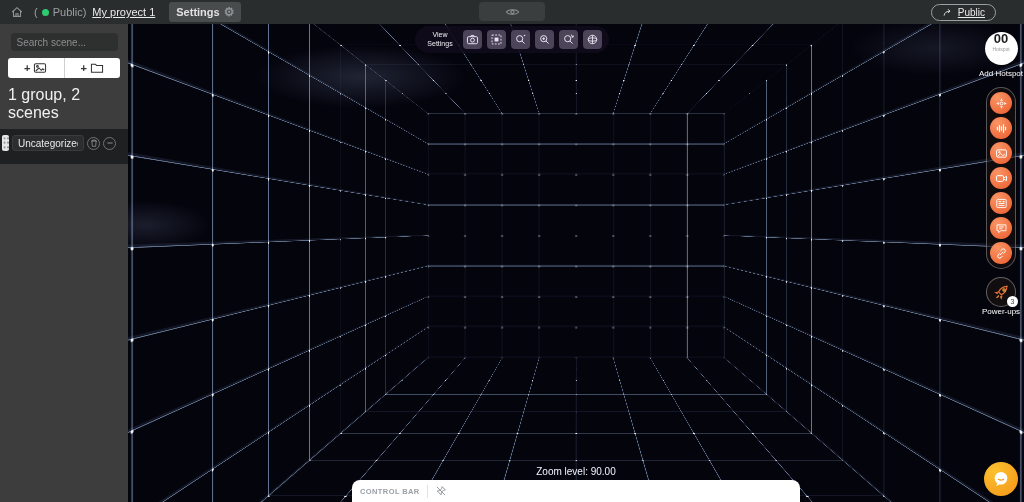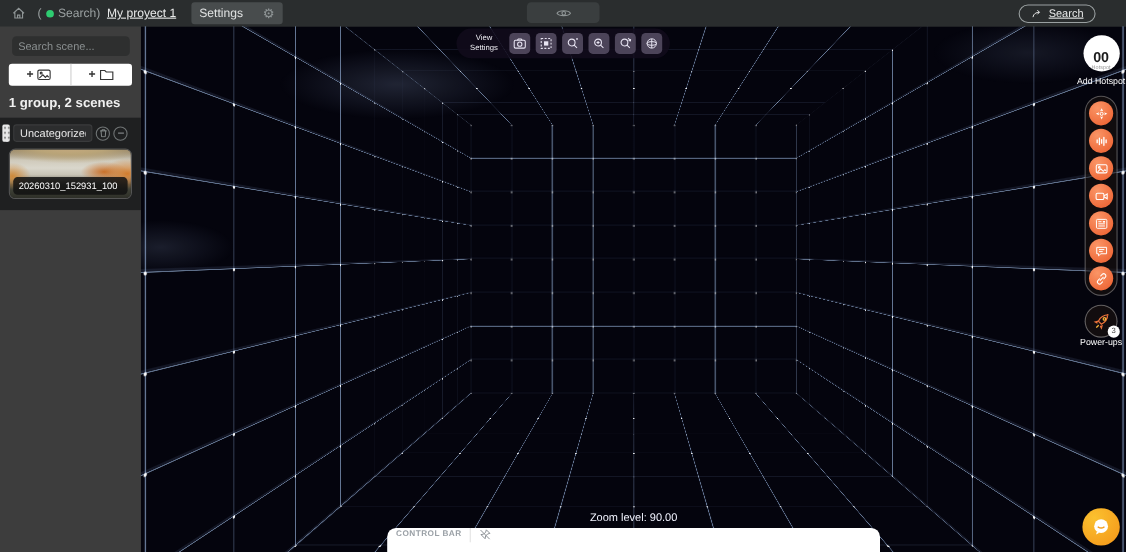--- a/index.html
+++ b/index.html
@@ -6,34 +6,34 @@
   html,body { width:1024px; height:502px; overflow:hidden; }
   body { font-family:"Liberation Sans", sans-serif; background:#3d3d3d; position:relative; }
   svg { display:block; }
 
   
   .topbar { position:absolute; top:0; left:0; width:1024px; height:24px; background:#2a2d2e; display:flex; align-items:center; z-index:50; }
   .home-btn { margin-left:10px; color:#8f9596; cursor:pointer; }
   .project-title { margin-left:10px; font-size:11px; color:#9aa0a1; display:flex; align-items:center; gap:2px; white-space:nowrap; }
   .pub-dot { width:7px; height:7px; border-radius:50%; background:#2ecc71; display:inline-block; margin:0 2px; }
   .proj-name { color:#e9eaea; margin-left:4px;text-decoration:underline; }
-  .settings-tab { margin-left:14px; background:#484c4d; border-radius:3px; height:20px; padding:0 7px; display:flex; align-items:center; gap:18px; color:#e0e2e2; font-size:11px; cursor:pointer; }
+  .settings-tab { margin-left:14px; background:#484c4d; border-radius:3px; height:20px; padding:0 7px; display:flex; align-items:center; gap:4px; color:#e0e2e2; font-size:11px; cursor:pointer;font-weight:bold; }
   .gear-glyph { color:#8f9596; font-size:12px; line-height:1; }
   .preview-tab { position:absolute; left:512px; top:2px; transform:translateX(-50%); width:66px; height:19px; background:#3a3e3f; border-radius:4px; display:flex; align-items:center; justify-content:center; color:#8f9596; cursor:pointer; }
   .share-btn { position:absolute; right:28px; top:4px; height:17px; border:1px solid #9aa0a1; border-radius:9px; padding:0 10px; display:flex; align-items:center; gap:5px; color:#e9eaea; font-size:10px; cursor:pointer; background:transparent; }
   .share-btn .lbl { text-decoration:underline; }
 
   
   .sidebar { position:absolute; top:24px; left:0; width:128px; height:478px; background:#3d3d3d; z-index:40; }
   .search-input { display:block; width:107px; margin:9px auto 0; height:18px; background:#2e2f2f; border:none; border-radius:4px; color:#d0d0d0; font-size:10px; padding:0 6px; font-family:"Liberation Sans",sans-serif; }
   .search-input::placeholder { color:#8a8f90; }
   .add-bar { width:112px; margin:7px auto 0; height:20px; background:#ffffff; border-radius:3px; display:flex; }
   .add-half { flex:1; display:flex; align-items:center; justify-content:center; gap:3px; color:#333; font-size:11px; font-weight:bold; cursor:pointer; }
   .add-half + .add-half { border-left:1px solid #cfcfcf; }
-  .summary { margin:8px 8px 0; font-size:12px; font-weight:bold; color:#f0f0f0; }
+  .summary { margin:8px 8px 0; font-size:16px; font-weight:normal; color:#f0f0f0; }
   .group-box { margin-top:7px; background:#1f2021; padding:3px 0 10px; }
   .group-header { display:flex; align-items:center; height:18px; margin:2px 4px 2px 2px; gap:3px; }
   .drag-handle { width:7px; height:16px; background:#e8e8e8; border-radius:2px; background-image:radial-gradient(circle, #777 0.8px, transparent 1.1px); background-size:3.5px 4.5px; background-position:0.8px 1px; cursor:grab; }
   .group-name { width:72px; height:16px; background:#2c2d2e; border:1px solid #3a3b3c; border-radius:3px; color:#e8e8e8; font-size:10px; padding:0 5px; font-family:"Liberation Sans",sans-serif; }
   .circ-btn { width:13px; height:13px; border-radius:50%; border:1px solid #6f7374; background:transparent; color:#9aa0a1; display:flex; align-items:center; justify-content:center; cursor:pointer; padding:0; }
   .scene-card { width:112px; height:46px; margin:5px auto 0; border:1px solid #555; border-radius:6px; position:relative; overflow:hidden; cursor:pointer; }
   .thumb { position:absolute; inset:0; }
   .thumb1 { background-image:
       radial-gradient(120% 70% at 50% -10%, #caac82 0%, #b9a478 28%, rgba(185,164,120,0) 55%),
       radial-gradient(30% 45% at 97% 50%, #d27c2c 0%, rgba(210,124,44,0) 70%),
@@ -87,29 +87,29 @@
       radial-gradient(10% 7% at 2% 42%, rgba(180,205,255,0.13), transparent 75%),
       radial-gradient(13% 8% at 90% 5%, rgba(180,205,255,0.10), transparent 75%); }
 
   
   .view-toolbar { position:absolute; left:384px; top:2px; transform:translateX(-50%); z-index:10; background:rgba(17,11,27,0.88); border-radius:20px; padding:4px 7px; display:flex; align-items:center; gap:5px; }
   .vs-label { width:36px; color:#efeef4; font-size:7px; line-height:1.25; text-align:center; cursor:pointer; }
   .tool-btn { width:19px; height:19px; border-radius:4px; background:#4c4459; border:none; display:flex; align-items:center; justify-content:center; color:#e8e4f2; cursor:pointer; padding:0; }
 
   
   .zoom-label { position:absolute; left:50%; bottom:25px; transform:translateX(-50%); color:#f2f4ff; font-size:10px; z-index:10; white-space:nowrap; }
-  .control-bar { position:absolute; left:224px; bottom:0; width:448px; height:22px; background:#ffffff; border-radius:8px 8px 0 0; display:flex; align-items:flex-start; padding:0 8px; z-index:10; }
+  .control-bar { position:absolute; left:224px; bottom:0; width:448px; height:22px; background:#ffffff; border-radius:8px 8px 0 0; display:flex; align-items:center; padding:0 8px; z-index:10; }
   .cb-title { font-size:7.5px; font-weight:bold; letter-spacing:0.4px; color:#9aa0a6; white-space:nowrap; }
   .cb-placeholder { flex:1; text-align:center; font-size:9px; color:#a8adb3; white-space:nowrap; }
   .cb-divider { width:1px; height:13px; background:#e3e3e3; margin:0 7px; }
   .unpin-btn { background:none; border:none; color:#8a8f94; cursor:pointer; padding:0; display:flex; }
 
   
   .hotspot-rail { position:absolute; right:5px; top:8px; width:36px; display:flex; flex-direction:column; align-items:center; z-index:10; }
-  .count-circle { width:33px; height:33px; border-radius:50%; background:#fff; display:flex; flex-direction:column; align-items:center; justify-content:flex-end; cursor:pointer; }
+  .count-circle { width:33px; height:33px; border-radius:50%; background:#fff; display:flex; flex-direction:column; align-items:center; justify-content:flex-start; cursor:pointer; }
   .count-num { font-size:13px; font-weight:bold; color:#1d1d1d; line-height:1; }
   .count-cap { font-size:5px; color:#9a9a9a; margin-top:1px; }
   .add-hotspot-lbl { margin-top:4px; font-size:8px; color:#fff; white-space:nowrap; }
   .tools-pill { margin-top:9px; background:rgba(28,20,16,0.55); border:1px solid rgba(255,255,255,0.30); border-radius:16px; padding:4px 3px; display:flex; flex-direction:column; gap:3px; }
   .hs-btn { width:22px; height:22px; border-radius:50%; border:none; padding:0; display:flex; align-items:center; justify-content:center; color:#fff; cursor:pointer;
     background:radial-gradient(circle at 35% 28%, #fa9566, #ef6a3a 75%); }
   .powerups-btn { margin-top:8px; width:30px; height:30px; border-radius:50%; background:rgba(28,20,16,0.6); border:1px solid rgba(255,255,255,0.35); position:relative; display:flex; align-items:center; justify-content:center; cursor:pointer; padding:0; }
   .pu-badge { position:absolute; right:-3px; bottom:-1px; width:11px; height:11px; border-radius:50%; background:#fff; color:#444; font-size:7px; display:flex; align-items:center; justify-content:center; }
   .powerups-lbl { margin-top:0; font-size:8px; color:#fff; white-space:nowrap; }
 
@@ -122,38 +122,38 @@
 
 <div class="topbar">
   <div class="home-btn">
     <svg width="14" height="14" viewBox="0 0 16 16" fill="none" stroke="currentColor" stroke-width="1.2">
       <path d="M2.5 8 8 3l5.5 5M4 7.2V13h8V7.2M6.8 13v-3h2.4v3"></path>
     </svg>
   </div>
   <div class="project-title">
     <span>(</span>
       <span class="pub-dot"></span>
-      <span>Search)</span>
+      <span>Public)</span>
     <span class="proj-name">My proyect 1</span>
   </div>
   <div class="settings-tab">
     <span>Settings</span>
     <span class="gear-glyph">⚙</span>
   </div>
   <div class="preview-tab">
     <svg width="15" height="12" viewBox="0 0 16 12" fill="none" stroke="currentColor" stroke-width="1.1">
       <path d="M1.5 6C3.5 2.8 12.5 2.8 14.5 6C12.5 9.2 3.5 9.2 1.5 6Z"></path>
         <circle cx="8" cy="6" r="1.7"></circle>
     </svg>
   </div>
   <button class="share-btn">
     <svg width="11" height="11" viewBox="0 0 16 16" fill="none" stroke="currentColor" stroke-width="1.3">
       <path d="M3 12.5c.5-4.5 4.5-6.5 8.5-6.5M11.5 6 8.8 3.2M11.5 6 8.8 8.8"></path>
     </svg>
-    <span class="lbl">Search</span>
+    <span class="lbl">Public</span>
   </button>
 </div>
 
 <div class="sidebar">
   <input class="search-input" type="text" placeholder="Search scene..." style="">
   <div class="add-bar">
     <div class="add-half">
       <span>+</span>
       <svg width="14" height="12" viewBox="0 0 16 14" fill="none" stroke="#333" stroke-width="1.2">
         <rect x="1.5" y="2" width="13" height="10" rx="1.5"></rect>
@@ -179,24 +179,20 @@
           <path d="M1.5 3h9M4 3V1.5h4V3M2.8 3 3.5 11h5L9.2 3"></path>
         </svg>
       </button>
       <button class="circ-btn">
         <svg width="8" height="8" viewBox="0 0 12 12" fill="none" stroke="currentColor" stroke-width="1.3">
           <path d="M2 6h8"></path>
         </svg>
       </button>
     </div>
 
-    <div class="scene-card">
-      <div class="thumb thumb1"></div>
-      <div class="scene-label">20260310_152931_100</div>
-    </div>
   </div>
 </div>
 
 <div class="viewport">
   <div class="scene3d">
     <div class="room">
       <div class="face back-wall"></div>
       <div class="face left-wall"></div>
       <div class="face right-wall"></div>
       <div class="face floor"></div>

